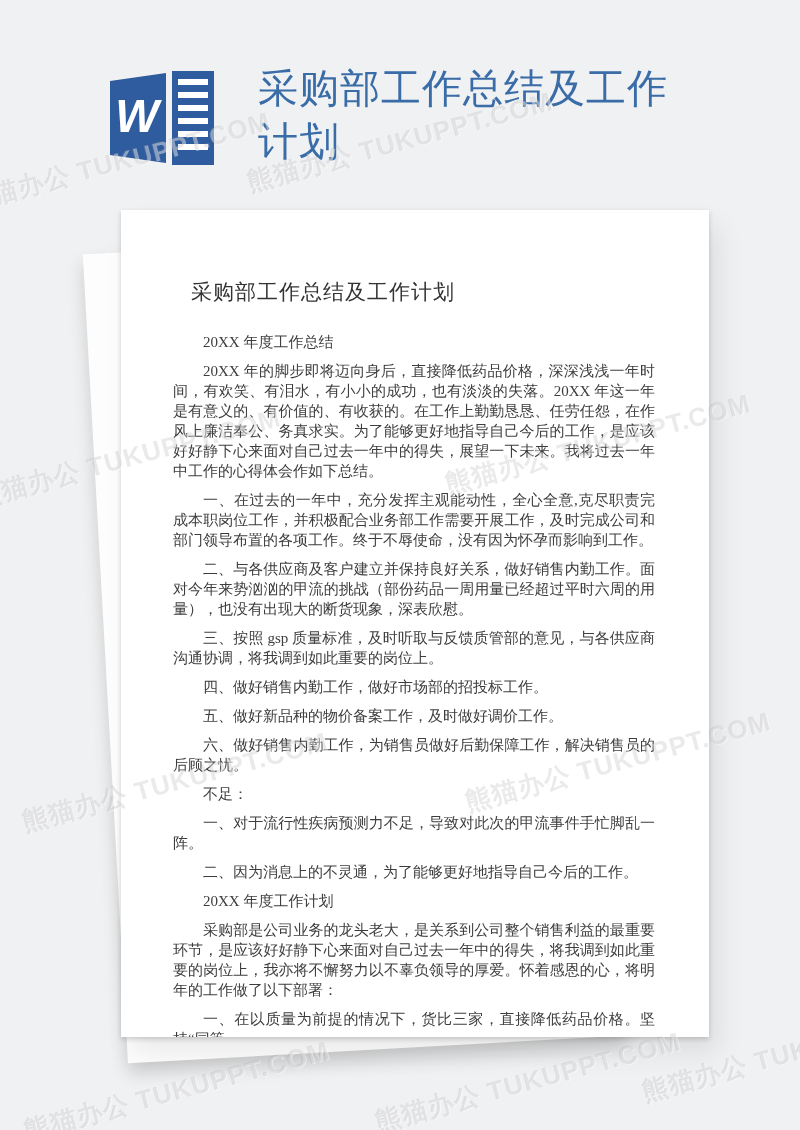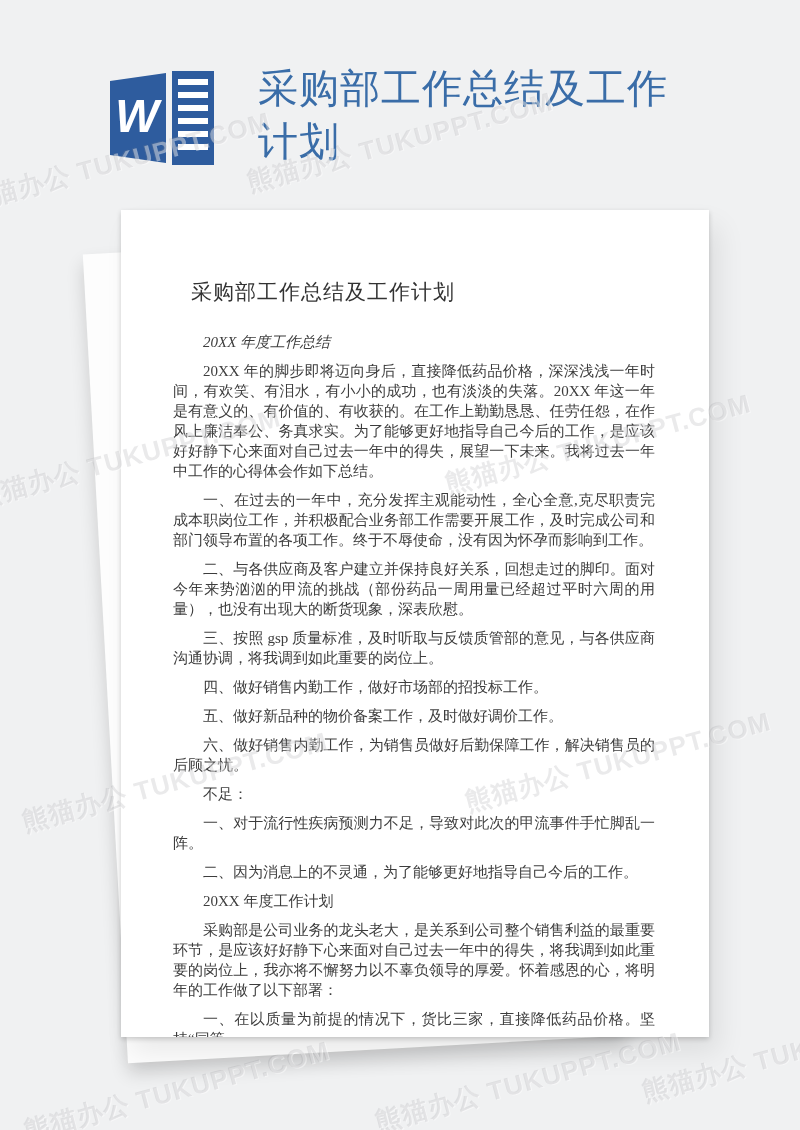--- a/index.html
+++ b/index.html
@@ -63,21 +63,21 @@
   .doc-title {
     font-size:21px; font-weight:normal; color:#333333;
     margin:0 0 26px 0; text-indent:18px; letter-spacing:1px;
   }
   .doc-body p {
     margin:9px 0 0 0;
     font-size:15px; line-height:20px;
     text-align:justify; text-indent:2em;
     word-break:break-all;
   }
-  .doc-body p:first-child { margin-top:0;font-style:italic; }
+  .doc-body p:first-child { margin-top:0; }
 
   
   .wm-layer { position:absolute; inset:0; z-index:5; pointer-events:none; }
   .wm {
     position:absolute;
     transform:translate(-50%,-50%) rotate(-15deg);
     font-size:26px; font-weight:bold; white-space:nowrap; letter-spacing:1px;
     color:rgba(138,141,146,0.18);
     text-shadow:1px 1px 0 rgba(255,255,255,0.45);
     font-family:"Liberation Sans", sans-serif;
@@ -99,21 +99,21 @@
   <div class="header-title">采购部工作总结及工作计划</div>
 
   <div class="sheet-back"></div>
 
   <div class="page">
     <h1 class="doc-title">采购部工作总结及工作计划</h1>
     <div class="doc-body">
       <p>20XX 年度工作总结</p>
         <p>20XX 年的脚步即将迈向身后，直接降低药品价格，深深浅浅一年时间，有欢笑、有泪水，有小小的成功，也有淡淡的失落。20XX 年这一年是有意义的、有价值的、有收获的。在工作上勤勤恳恳、任劳任怨，在作风上廉洁奉公、务真求实。为了能够更好地指导自己今后的工作，是应该好好静下心来面对自己过去一年中的得失，展望一下未来。我将过去一年中工作的心得体会作如下总结。</p>
         <p>一、在过去的一年中，充分发挥主观能动性，全心全意,克尽职责完成本职岗位工作，并积极配合业务部工作需要开展工作，及时完成公司和部门领导布置的各项工作。终于不辱使命，没有因为怀孕而影响到工作。</p>
-        <p>二、与各供应商及客户建立并保持良好关系，回想走过的脚印。面对今年来势汹汹的甲流的挑战（部份药品一周用量已经超过平时六周的用量），也没有出现大的断货现象，深表欣慰。</p>
+        <p>二、与各供应商及客户建立并保持良好关系，做好销售内勤工作。面对今年来势汹汹的甲流的挑战（部份药品一周用量已经超过平时六周的用量），也没有出现大的断货现象，深表欣慰。</p>
         <p>三、按照 gsp 质量标准，及时听取与反馈质管部的意见，与各供应商沟通协调，将我调到如此重要的岗位上。</p>
         <p>四、做好销售内勤工作，做好市场部的招投标工作。</p>
         <p>五、做好新品种的物价备案工作，及时做好调价工作。</p>
         <p>六、做好销售内勤工作，为销售员做好后勤保障工作，解决销售员的后顾之忧。</p>
         <p>不足：</p>
         <p>一、对于流行性疾病预测力不足，导致对此次的甲流事件手忙脚乱一阵。</p>
         <p>二、因为消息上的不灵通，为了能够更好地指导自己今后的工作。</p>
         <p>20XX 年度工作计划</p>
         <p>采购部是公司业务的龙头老大，是关系到公司整个销售利益的最重要环节，是应该好好静下心来面对自己过去一年中的得失，将我调到如此重要的岗位上，我亦将不懈努力以不辜负领导的厚爱。怀着感恩的心，将明年的工作做了以下部署：</p>
         <p>一、在以质量为前提的情况下，货比三家，直接降低药品价格。坚持“同等</p>

